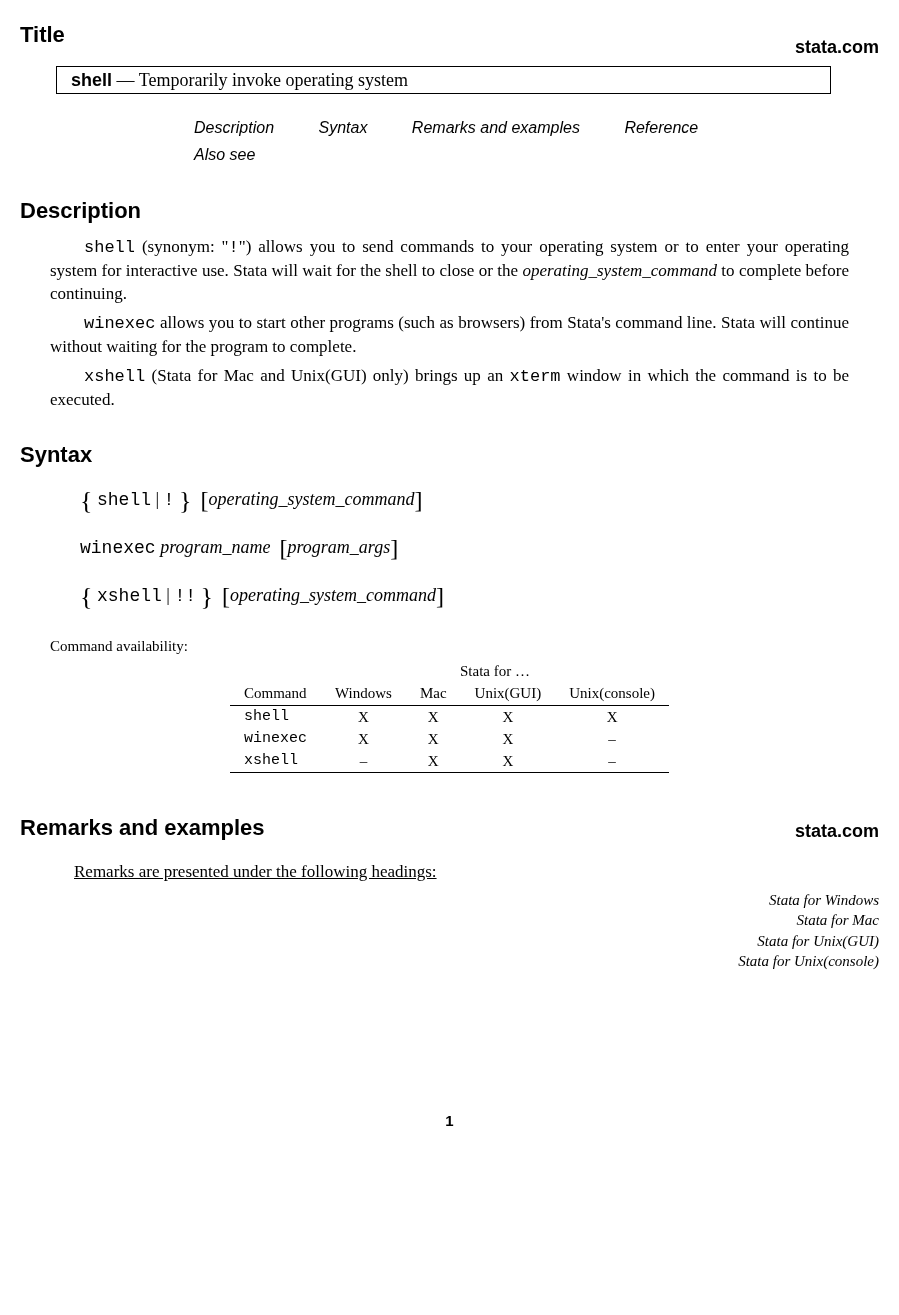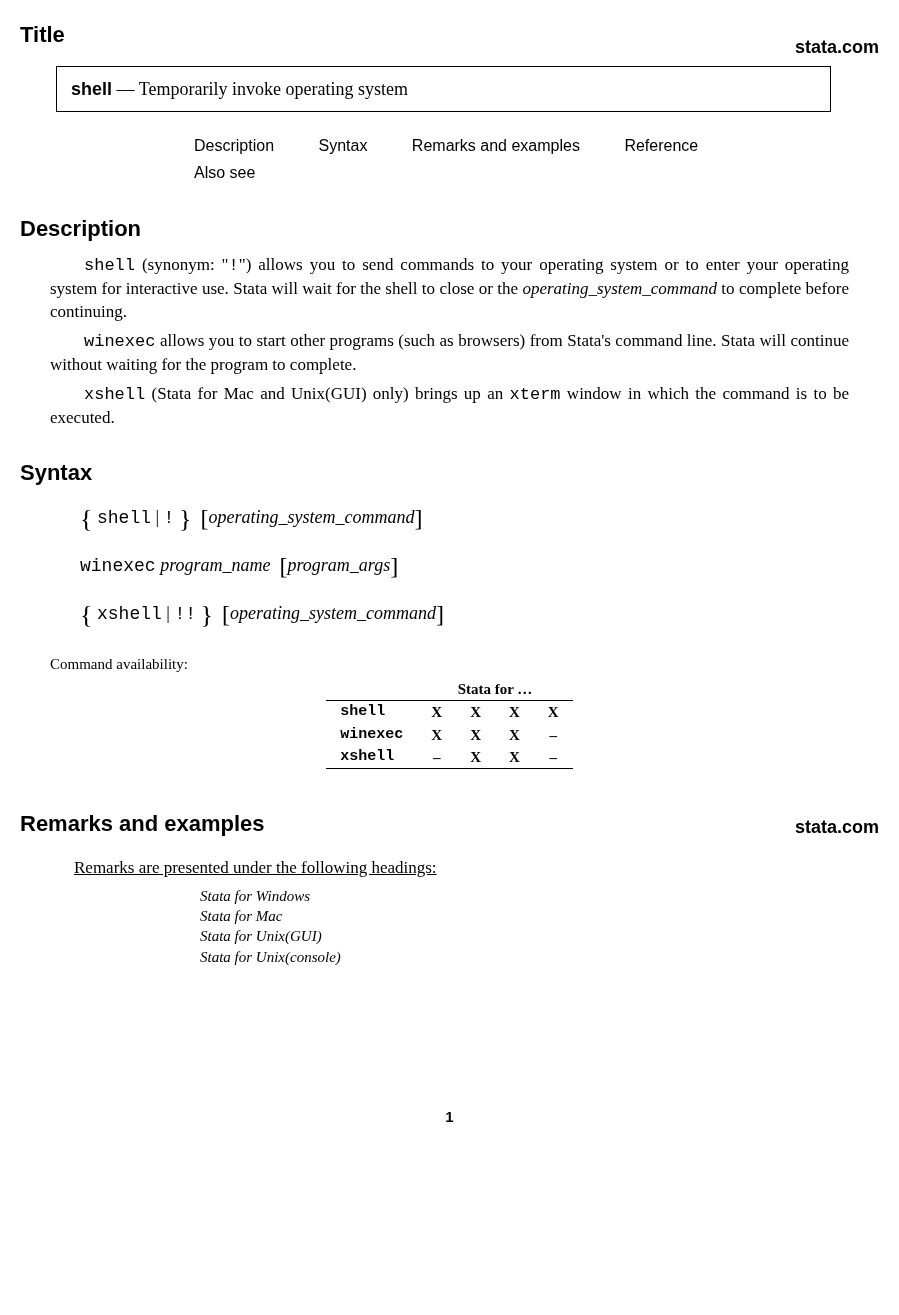--- a/index.html
+++ b/index.html
@@ -30,29 +30,30 @@
   }
   .statacom {
     font-family: Arial, Helvetica, sans-serif;
     font-weight: bold;
     font-size: 18px;
     color: #000;
   }
   .entrybox {
     border: 1px solid #000;
     margin: 6px 48px 0 36px;
-    padding: 10px 14px;
+    padding: 1px 14px;
     font-size: 18px;
   }
   .navlinks {
     font-family: Arial, Helvetica, sans-serif;
     font-size: 16px;
     margin: 20px 0 10px 174px;
     max-width: 560px;
     line-height: 1.7;
+    font-style: italic;
   }
   .navlinks span { margin-right: 40px; display:inline-block; }
 
   p.body {
     margin: 6px 30px 6px 30px;
     text-align: justify;
     text-indent: 2em;
   }
 
   .syntaxblock {
@@ -68,32 +69,33 @@
     font-size: 15px;
   }
   table.avail {
     border-collapse: collapse;
     margin: 0 auto;
     font-size: 15px;
   }
   table.avail th, table.avail td {
     padding: 1px 14px;
     text-align: center;
-    font-weight: bold;
+    font-weight: normal;
   }
   table.avail th.cmdcol, table.avail td.cmdcol { text-align: left; }
   table.avail tr.toprule td, table.avail tr.toprule th { border-top: 1px solid #000; }
   table.avail tr.botrule td { border-bottom: 1px solid #000; }
 
   .remarks-intro { margin: 18px 0 6px 54px; font-size: 17px; text-decoration: underline; }
   .remarks-list  {
     margin: 4px 0 0 180px;
     font-size: 15px;
     font-style: italic;
     line-height: 1.35;
+    text-align: right;
   }
   .pagenum {
     text-align: center;
     font-family: Arial, Helvetica, sans-serif;
     font-weight: bold;
     font-size: 15px;
     margin-top: 140px;
   }
 </style>
 </head>
@@ -158,20 +160,27 @@
 </div>
 
 <div class="caption">Command availability:</div>
 
 <table class="avail">
   <tbody>
       <tr>
     <th class="cmdcol"></th>
     <th colspan="4">Stata for …</th>
   </tr>
+  <tr>
+    <th class="cmdcol">Command</th>
+    <th>Windows</th>
+    <th>Mac</th>
+    <th>Unix(GUI)</th>
+    <th>Unix(console)</th>
+  </tr>
   <tr class="toprule">
     <td class="cmdcol tt">shell</td>
     <td>X</td>
     <td>X</td>
     <td>X</td>
     <td>X</td>
   </tr>
   <tr>
     <td class="cmdcol tt">winexec</td>
     <td>X</td>

